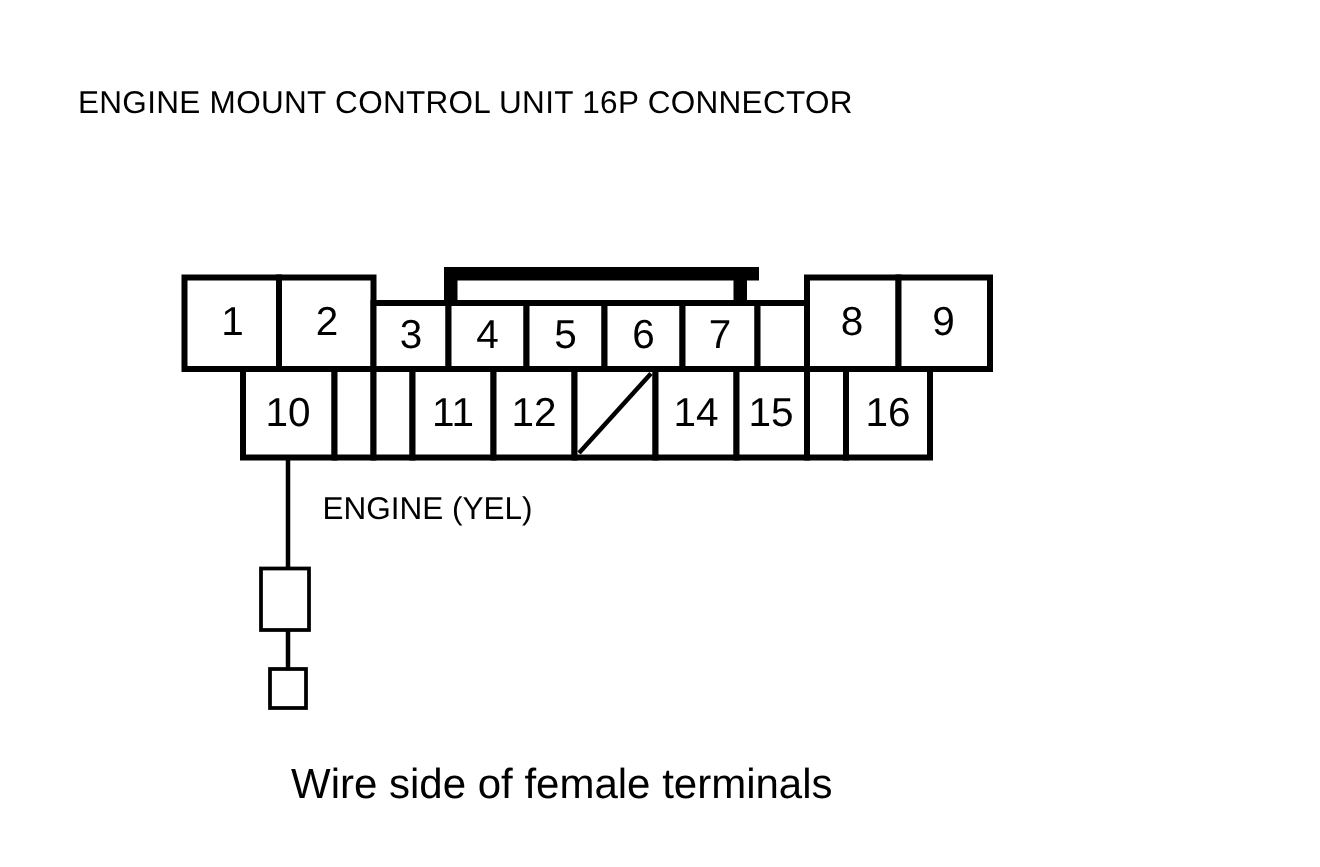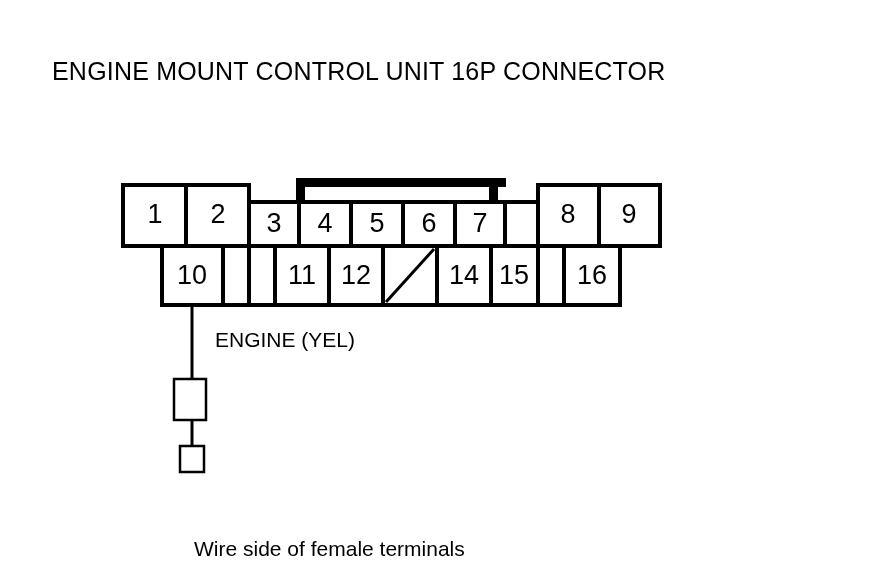--- a/index.html
+++ b/index.html
@@ -19,36 +19,36 @@
     position: absolute;
     left: 0;
     top: 0;
     width: 880px;
     height: 578px;
   }
   .title-text {
     position: absolute;
     left: 52px;
     top: 57px;
-    font-size: 25px;
+    font-size: 21px;
     letter-spacing: 0.2px;
     white-space: nowrap;
   }
   .wire-label {
     position: absolute;
     left: 215px;
     top: 328px;
     font-size: 21px;
     white-space: nowrap;
   }
   .caption-text {
     position: absolute;
     left: 194px;
-    top: 537px;
-    font-size: 21px;
+    top: 507px;
+    font-size: 28px;
     white-space: nowrap;
   }
   
   #connector-svg {
     position: absolute;
     left: 0;
     top: 0;
   }
   .cell-num {
     font-family: "Liberation Sans", sans-serif;

